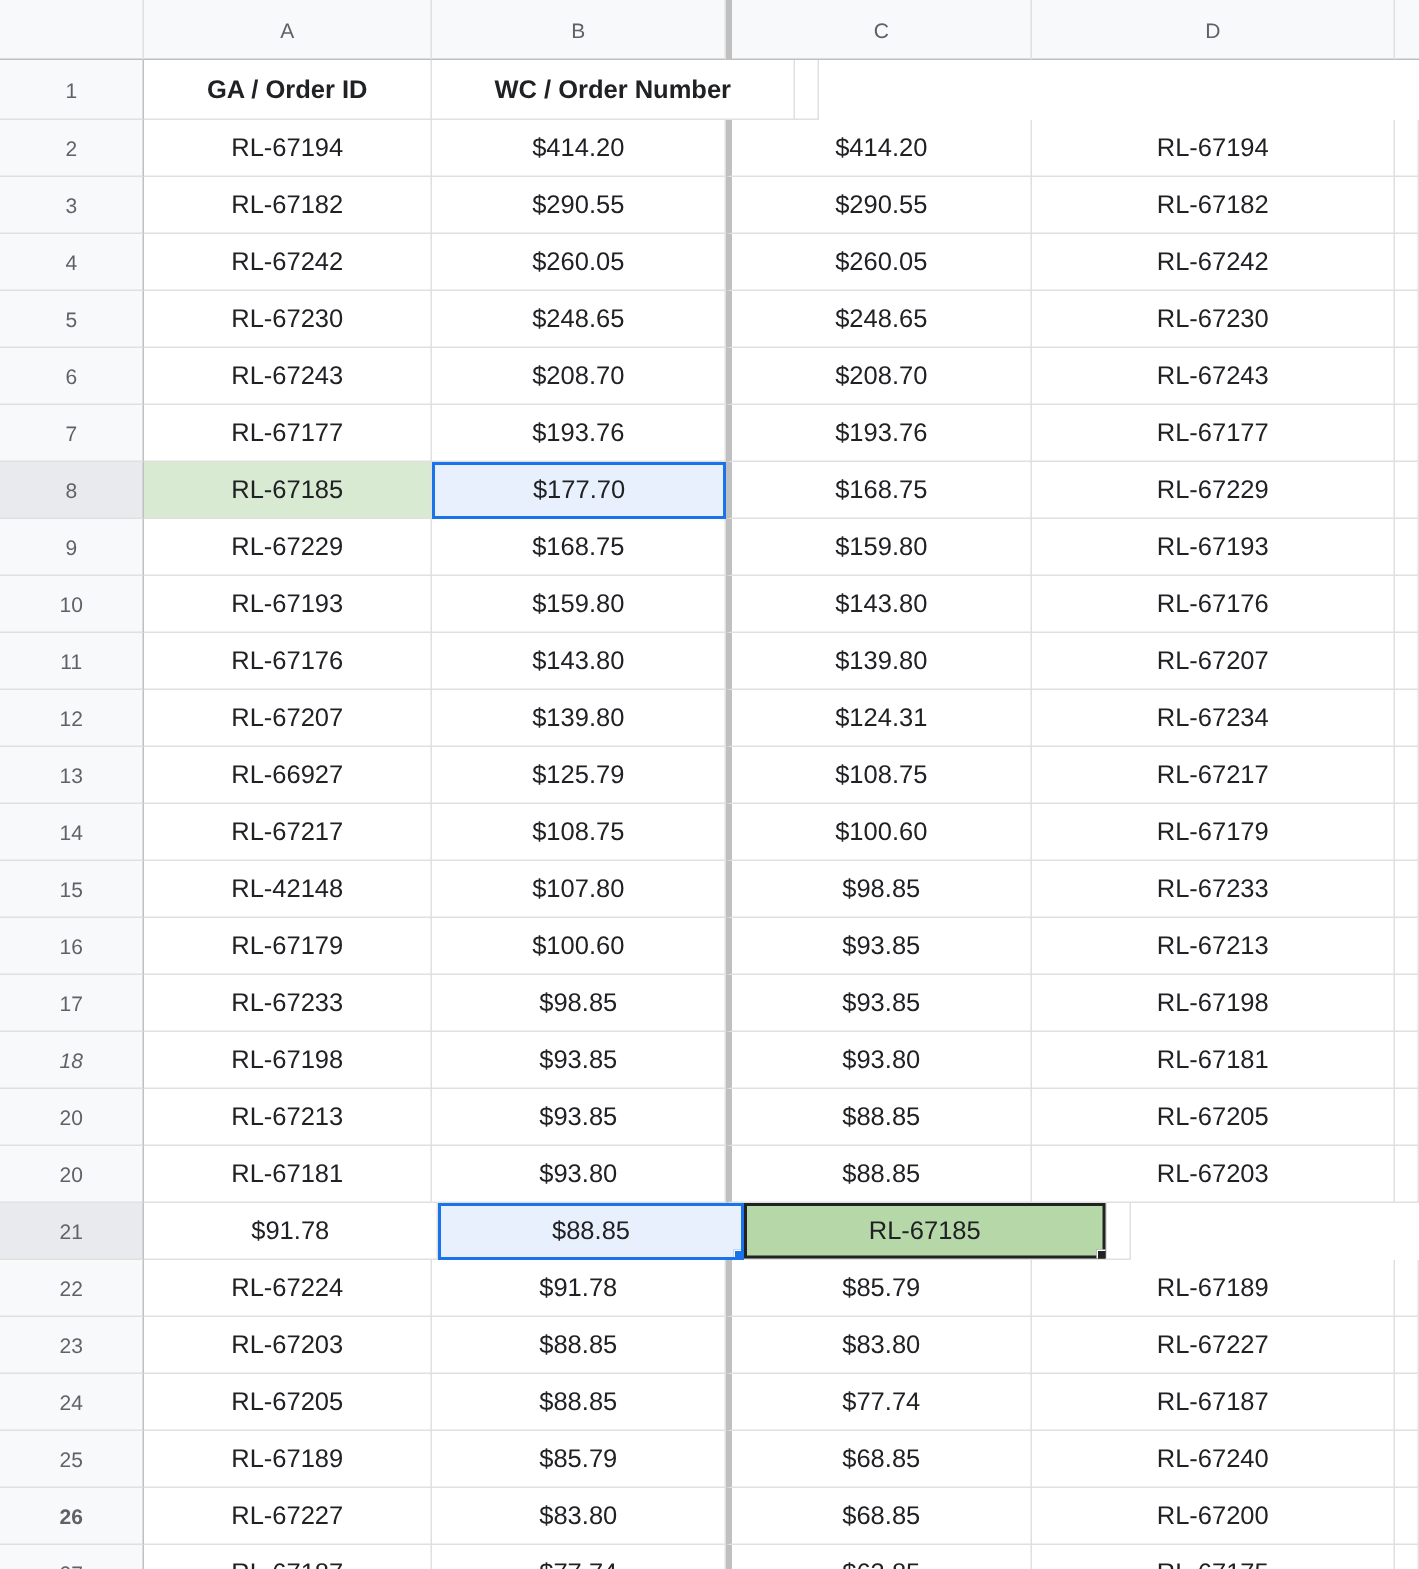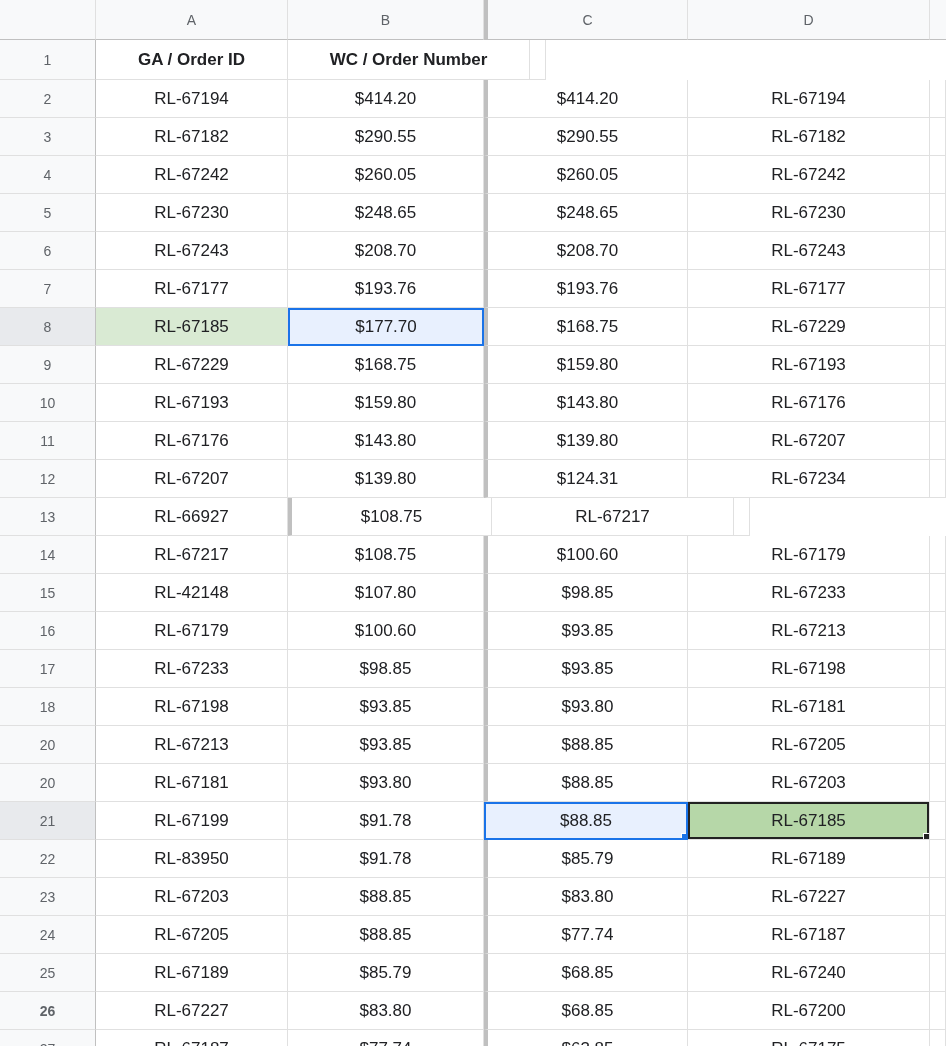--- a/index.html
+++ b/index.html
@@ -152,21 +152,21 @@
       <div class="rowheader sel" style="height: 38px; width: 96px;">8</div>
       <div class="rowheader" style="height: 38px; width: 96px;">9</div>
       <div class="rowheader" style="height: 38px; width: 96px;">10</div>
       <div class="rowheader" style="height: 38px; width: 96px;">11</div>
       <div class="rowheader" style="height: 38px; width: 96px;">12</div>
       <div class="rowheader" style="height: 38px; width: 96px;">13</div>
       <div class="rowheader" style="height: 38px; width: 96px;">14</div>
       <div class="rowheader" style="height: 38px; width: 96px;">15</div>
       <div class="rowheader" style="height: 38px; width: 96px;">16</div>
       <div class="rowheader" style="height: 38px; width: 96px;">17</div>
-      <div class="rowheader" style="height: 38px; width: 96px;">18</div>
+      <div class="rowheader" style="height: 38px; width: 96px; font-style: italic;">18</div>
       <div class="rowheader" style="height: 38px; width: 96px;">20</div>
       <div class="rowheader" style="height: 38px; width: 96px;">20</div>
       <div class="rowheader sel" style="height: 38px; width: 96px;">21</div>
       <div class="rowheader" style="height: 38px; width: 96px;">22</div>
       <div class="rowheader" style="height: 38px; width: 96px;">23</div>
       <div class="rowheader" style="height: 38px; width: 96px;">24</div>
       <div class="rowheader" style="height: 38px; width: 96px;">25</div>
       <div class="rowheader" style="height: 38px; width: 96px; font-weight: bold;">26</div>
       <div class="rowheader" style="height: 38px; width: 96px;">27</div>
     </div>
@@ -249,20 +249,21 @@
       </div>
       <div class="row">
         <div class="cell" style="width: 192px; height: 38px;">RL-67207</div>
         <div class="cell" style="width: 196px; height: 38px;">$139.80</div>
         <div class="cell thick-left" style="width: 204px; height: 38px;">$124.31</div>
         <div class="cell" style="width: 242px; height: 38px;">RL-67234</div>
         <div class="cell" style="width: 16px; height: 38px;"></div>
       </div>
       <div class="row">
         <div class="cell" style="width: 192px; height: 38px;">RL-66927</div>
+        <div class="cell" style="width: 196px; height: 38px;">$125.79</div>
         <div class="cell thick-left" style="width: 204px; height: 38px;">$108.75</div>
         <div class="cell" style="width: 242px; height: 38px;">RL-67217</div>
         <div class="cell" style="width: 16px; height: 38px;"></div>
       </div>
       <div class="row">
         <div class="cell" style="width: 192px; height: 38px;">RL-67217</div>
         <div class="cell" style="width: 196px; height: 38px;">$108.75</div>
         <div class="cell thick-left" style="width: 204px; height: 38px;">$100.60</div>
         <div class="cell" style="width: 242px; height: 38px;">RL-67179</div>
         <div class="cell" style="width: 16px; height: 38px;"></div>
@@ -303,28 +304,27 @@
         <div class="cell" style="width: 16px; height: 38px;"></div>
       </div>
       <div class="row">
         <div class="cell" style="width: 192px; height: 38px;">RL-67181</div>
         <div class="cell" style="width: 196px; height: 38px;">$93.80</div>
         <div class="cell thick-left" style="width: 204px; height: 38px;">$88.85</div>
         <div class="cell" style="width: 242px; height: 38px;">RL-67203</div>
         <div class="cell" style="width: 16px; height: 38px;"></div>
       </div>
       <div class="row">
-        <div class="cell" style="width: 192px; height: 38px;">RL-67199</div>
         <div class="cell" style="width: 196px; height: 38px;">$91.78</div>
         <div class="cell thick-left range-sel" style="width: 204px; height: 38px;">$88.85<div class="handle"></div></div>
         <div class="cell grn2 found-sel" style="width: 242px; height: 38px;">RL-67185<div class="handle"></div></div>
         <div class="cell" style="width: 16px; height: 38px;"></div>
       </div>
       <div class="row">
-        <div class="cell" style="width: 192px; height: 38px;">RL-83950</div>
+        <div class="cell" style="width: 192px; height: 38px;">RL-67224</div>
         <div class="cell" style="width: 196px; height: 38px;">$91.78</div>
         <div class="cell thick-left" style="width: 204px; height: 38px;">$85.79</div>
         <div class="cell" style="width: 242px; height: 38px;">RL-67189</div>
         <div class="cell" style="width: 16px; height: 38px;"></div>
       </div>
       <div class="row">
         <div class="cell" style="width: 192px; height: 38px;">RL-67203</div>
         <div class="cell" style="width: 196px; height: 38px;">$88.85</div>
         <div class="cell thick-left" style="width: 204px; height: 38px;">$83.80</div>
         <div class="cell" style="width: 242px; height: 38px;">RL-67227</div>

